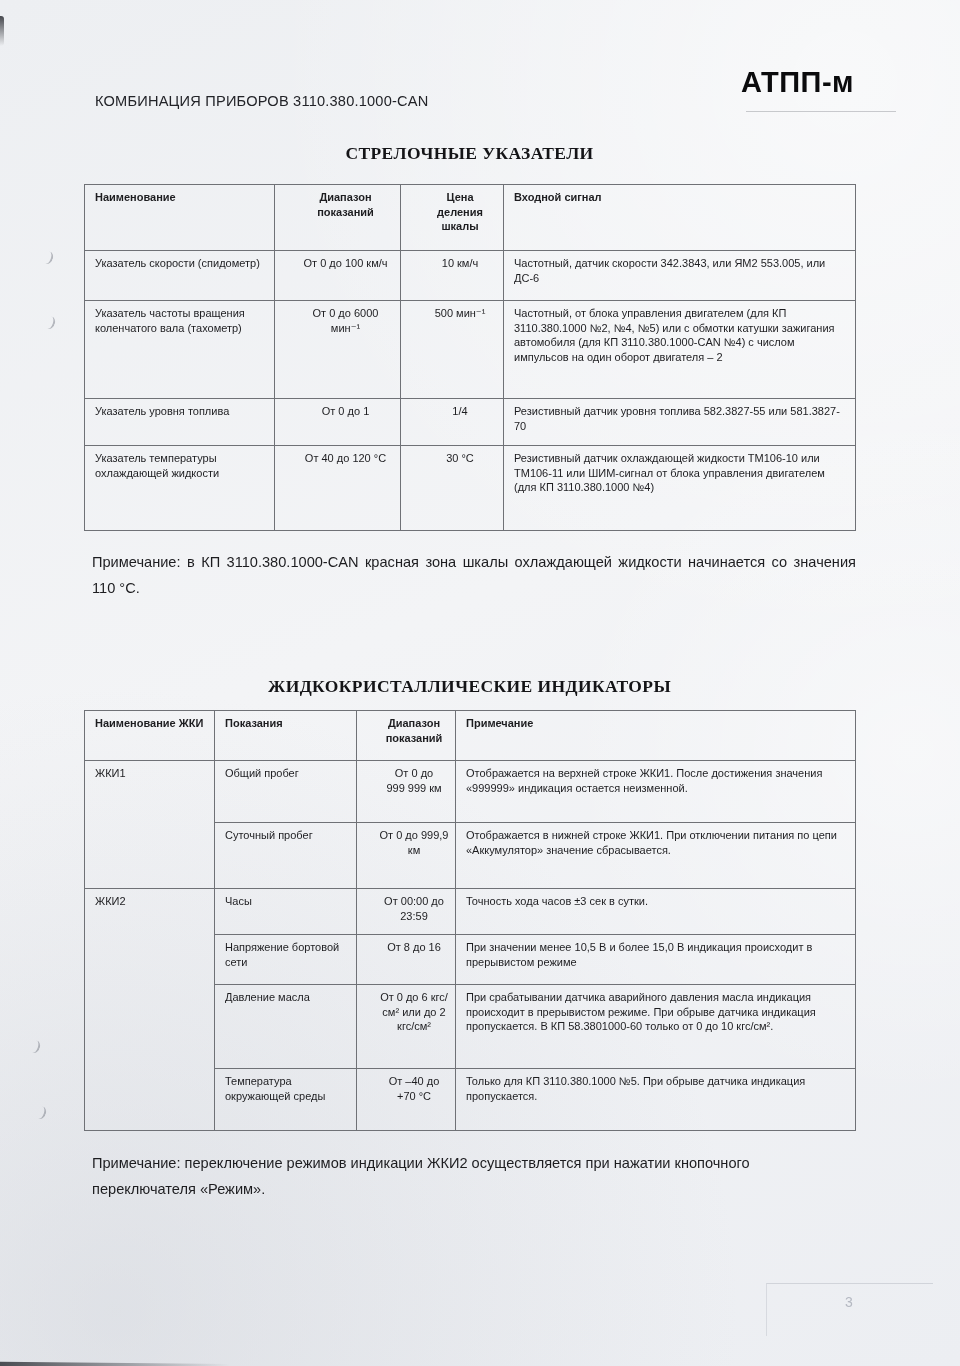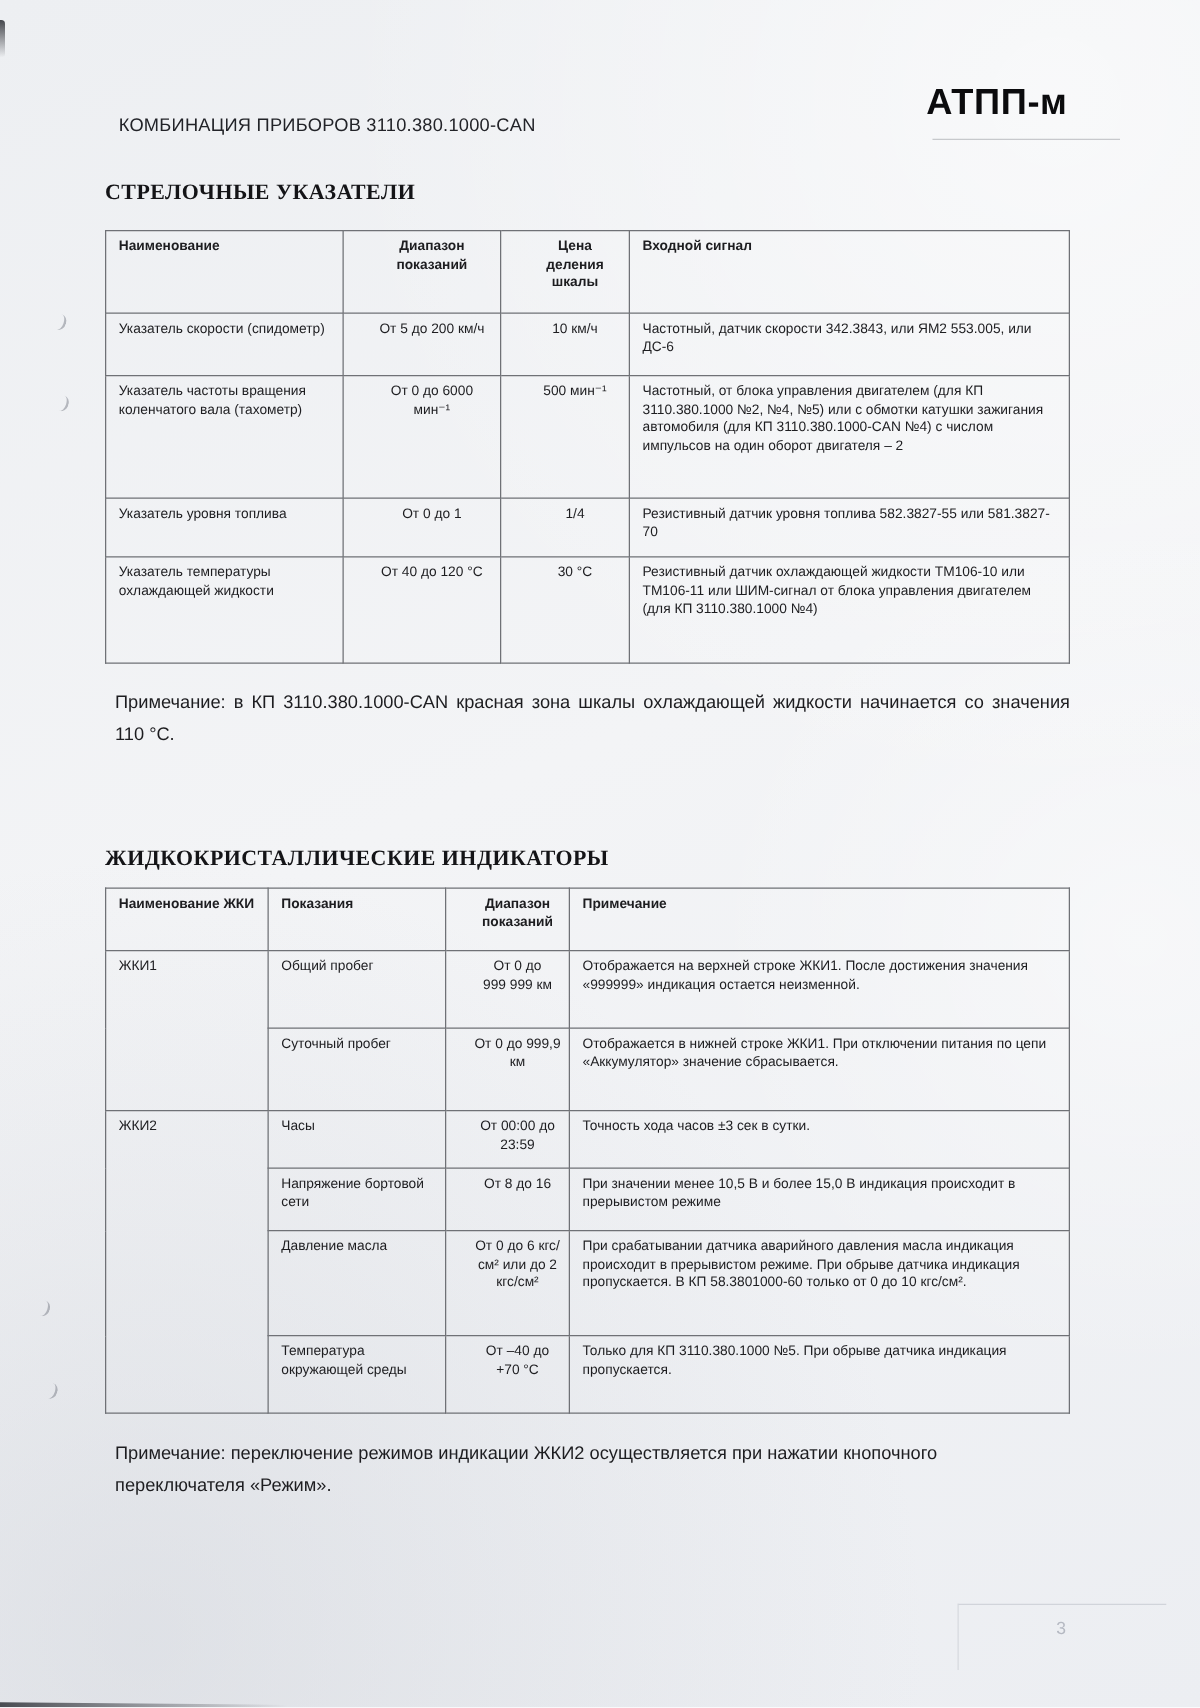--- a/index.html
+++ b/index.html
@@ -28,21 +28,21 @@
   .mark.m3{left:29px;top:1040px}
   .mark.m4{left:35px;top:1106px}
   .corner-box{position:absolute;left:766px;top:1283px;width:166px;height:52px;
     border-top:1px solid rgba(158,163,174,.35);border-left:1px solid rgba(158,163,174,.28);}
 
   .doc-header{position:absolute;left:95px;top:58px;font-size:14.6px;letter-spacing:.2px;color:#222328;margin-top:35px;}
   .logo{position:absolute;left:741px;top:66px;font-size:29px;font-weight:700;
     letter-spacing:.5px;color:#0b0b0d;font-family:"Liberation Sans","DejaVu Sans",sans-serif;}
   .logo-underline{position:absolute;left:746px;top:111px;width:150px;height:1px;background:rgba(128,131,138,.4);}
 
-  .section-title{position:absolute;left:84px;width:771px;text-align:left;
+  .section-title{position:absolute;left:84px;width:771px;text-align:center;
     font-family:"Liberation Serif","DejaVu Serif",serif;font-weight:700;
     font-size:17.5px;letter-spacing:.4px;color:#141417;}
   .title1{top:143px}
   .title2{top:676px}
 
   table{border-collapse:collapse;table-layout:fixed;position:absolute;left:84px;background:transparent;}
   .t1{top:184px;width:771px}
   .t2{top:710px;width:771px}
   th,td{border:1.6px solid #6f7176;vertical-align:top;text-align:left;
     padding:5px 10px 4px;font-size:11px;line-height:1.32;color:#1d1d20;}
@@ -83,21 +83,21 @@
       </colgroup>
     <tbody>
         <tr style="height:66px">
       <th>Наименование</th>
       <th class="c">Диапазон показаний</th>
       <th class="c">Цена деления шкалы</th>
       <th>Входной сигнал</th>
     </tr>
     <tr style="height:50px">
       <td>Указатель скорости (спидометр)</td>
-      <td class="c">От 5 до 200 км/ч</td>
+      <td class="c">От 0 до 100 км/ч</td>
       <td class="c">10 км/ч</td>
       <td>Частотный, датчик скорости 342.3843, или ЯМ2 553.005, или ДС-6</td>
     </tr>
     <tr style="height:98px">
       <td>Указатель частоты вращения коленчатого вала (тахометр)</td>
       <td class="c">От 0 до 6000 мин⁻¹</td>
       <td class="c">500 мин⁻¹</td>
       <td>Частотный, от блока управления двигателем (для КП 3110.380.1000 №2, №4, №5) или с обмотки катушки зажигания автомобиля (для КП 3110.380.1000-CAN №4) с числом импульсов на один оборот двигателя – 2</td>
     </tr>
     <tr style="height:47px">

